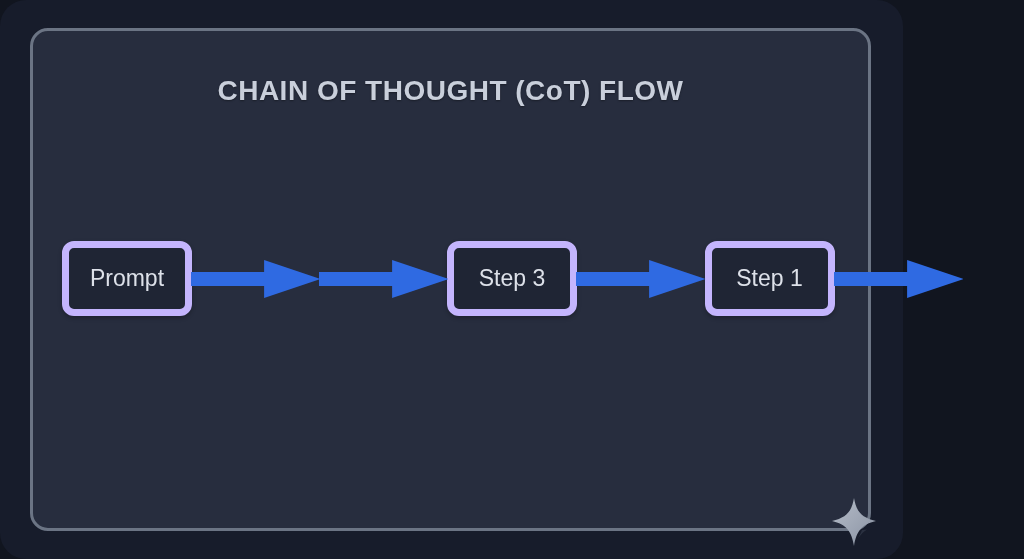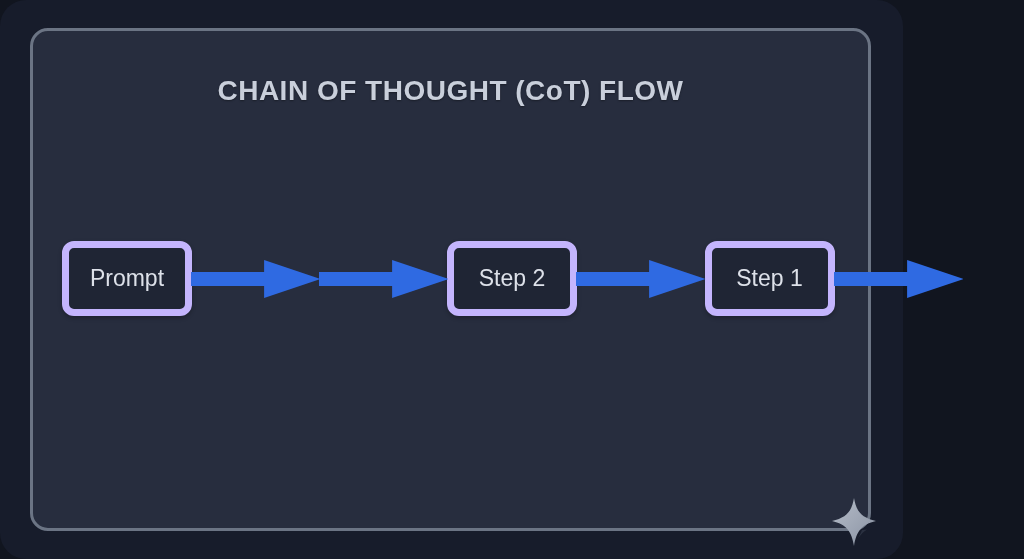--- a/index.html
+++ b/index.html
@@ -113,21 +113,21 @@
         </div>
 
 
         <div class="arrow">
           <svg viewBox="0 0 62 44" preserveAspectRatio="none" aria-hidden="true">
             <polygon points="0,15 35,15 35,3 62,22 35,41 35,29 0,29" fill="#2f6ae2"></polygon>
           </svg>
         </div>
 
         <div class="node">
-          <span>Step 2</span>
+          <span>Step 3</span>
         </div>
 
         <div class="arrow">
           <svg viewBox="0 0 62 44" preserveAspectRatio="none" aria-hidden="true">
             <polygon points="0,15 35,15 35,3 62,22 35,41 35,29 0,29" fill="#2f6ae2"></polygon>
           </svg>
         </div>
 
         <div class="node">
           <span>Step 1</span>

